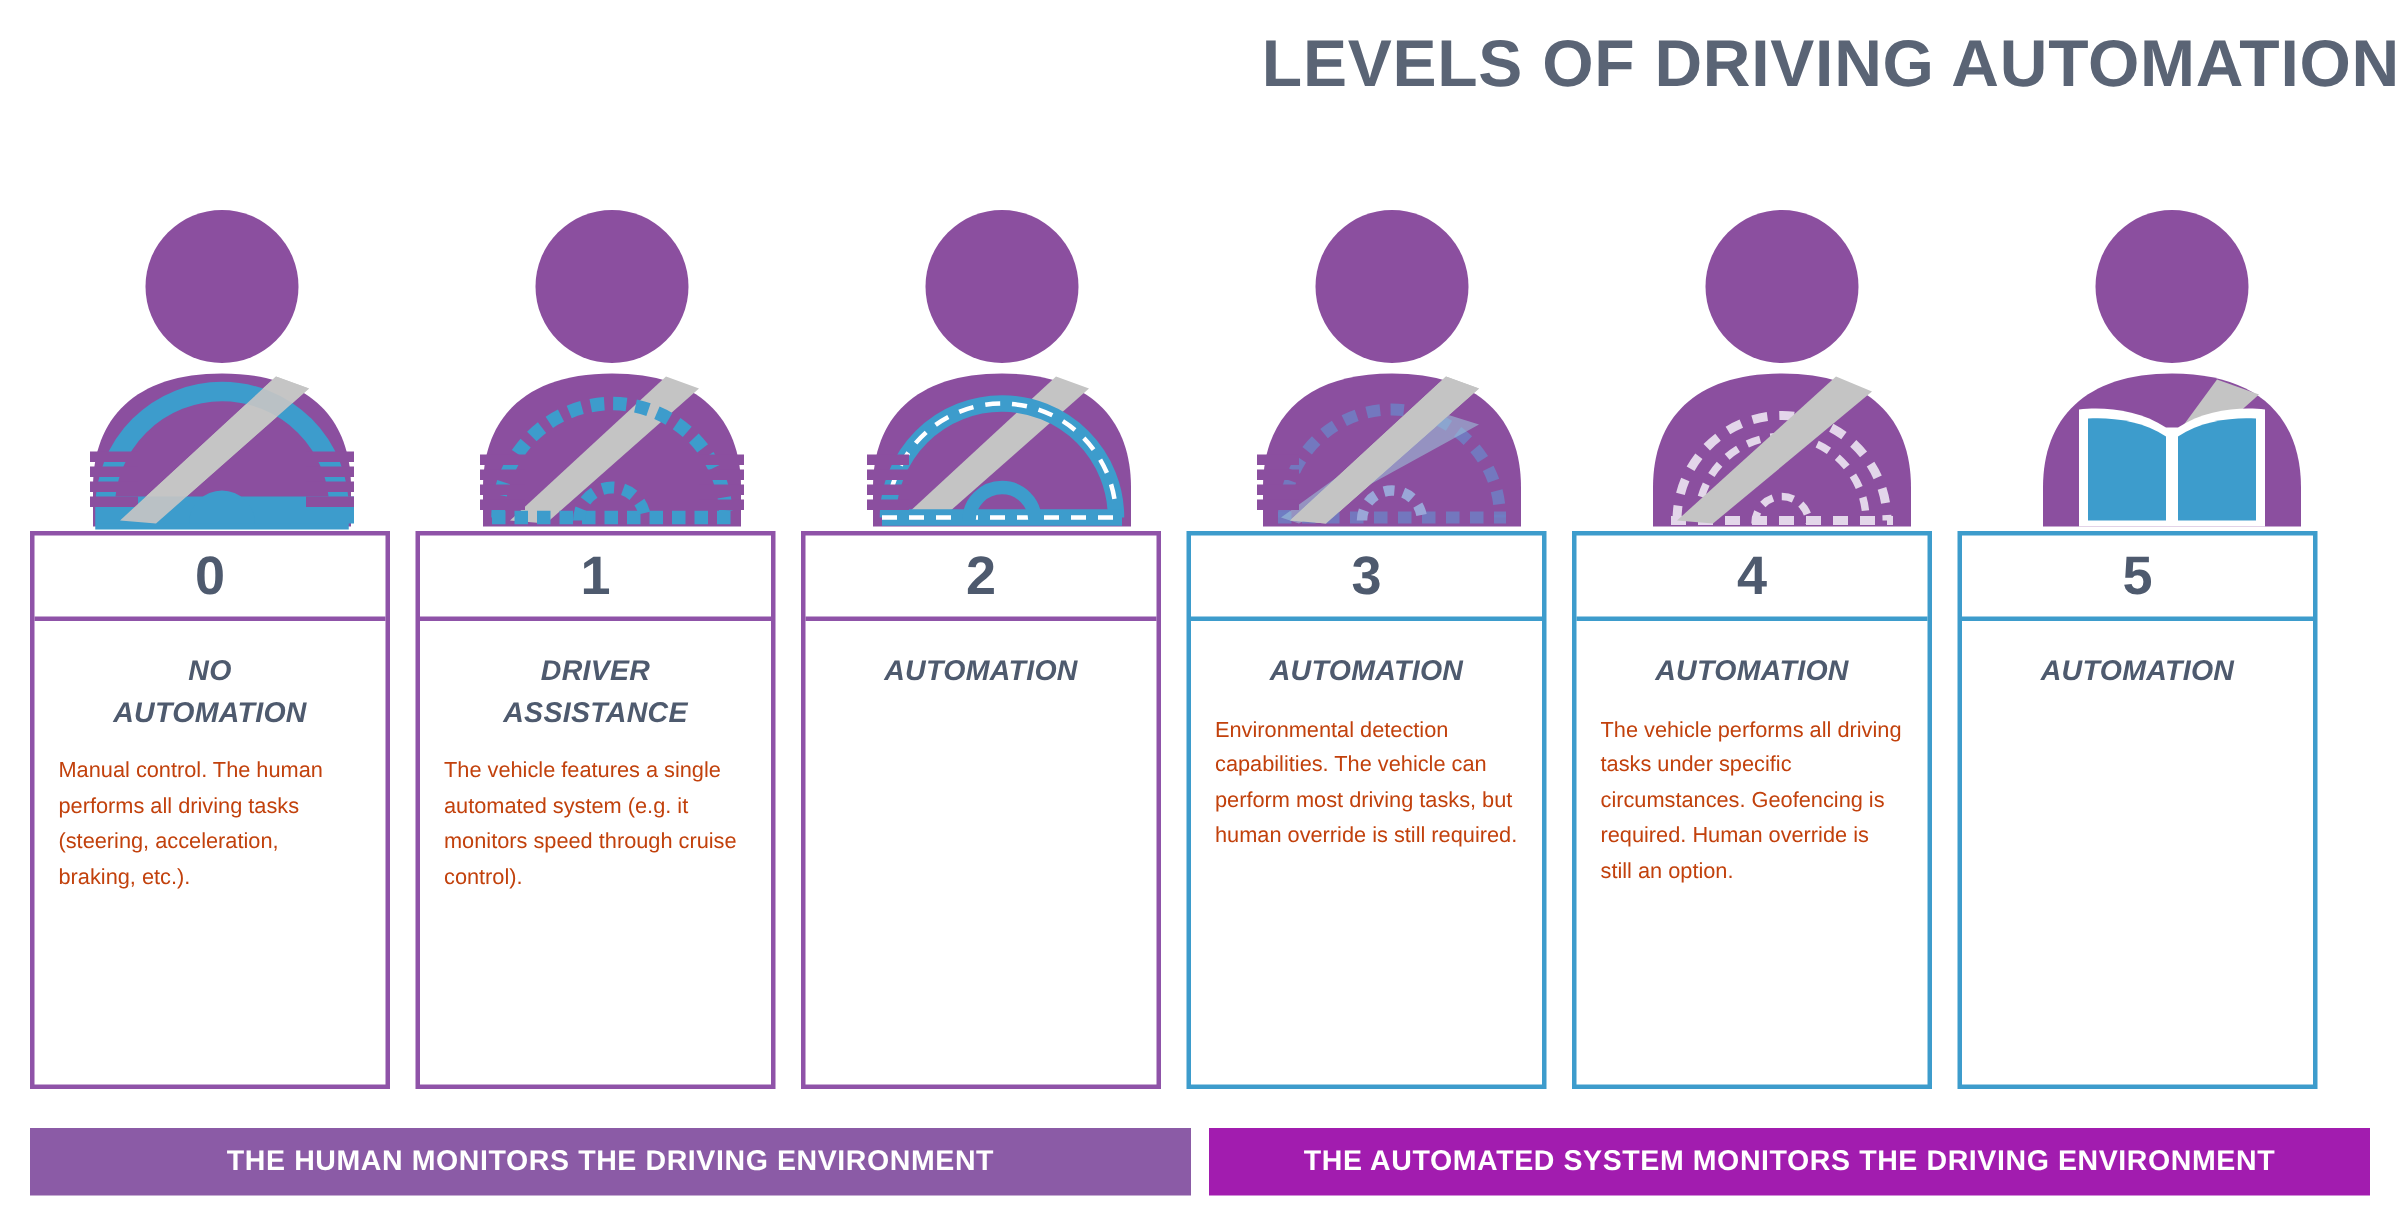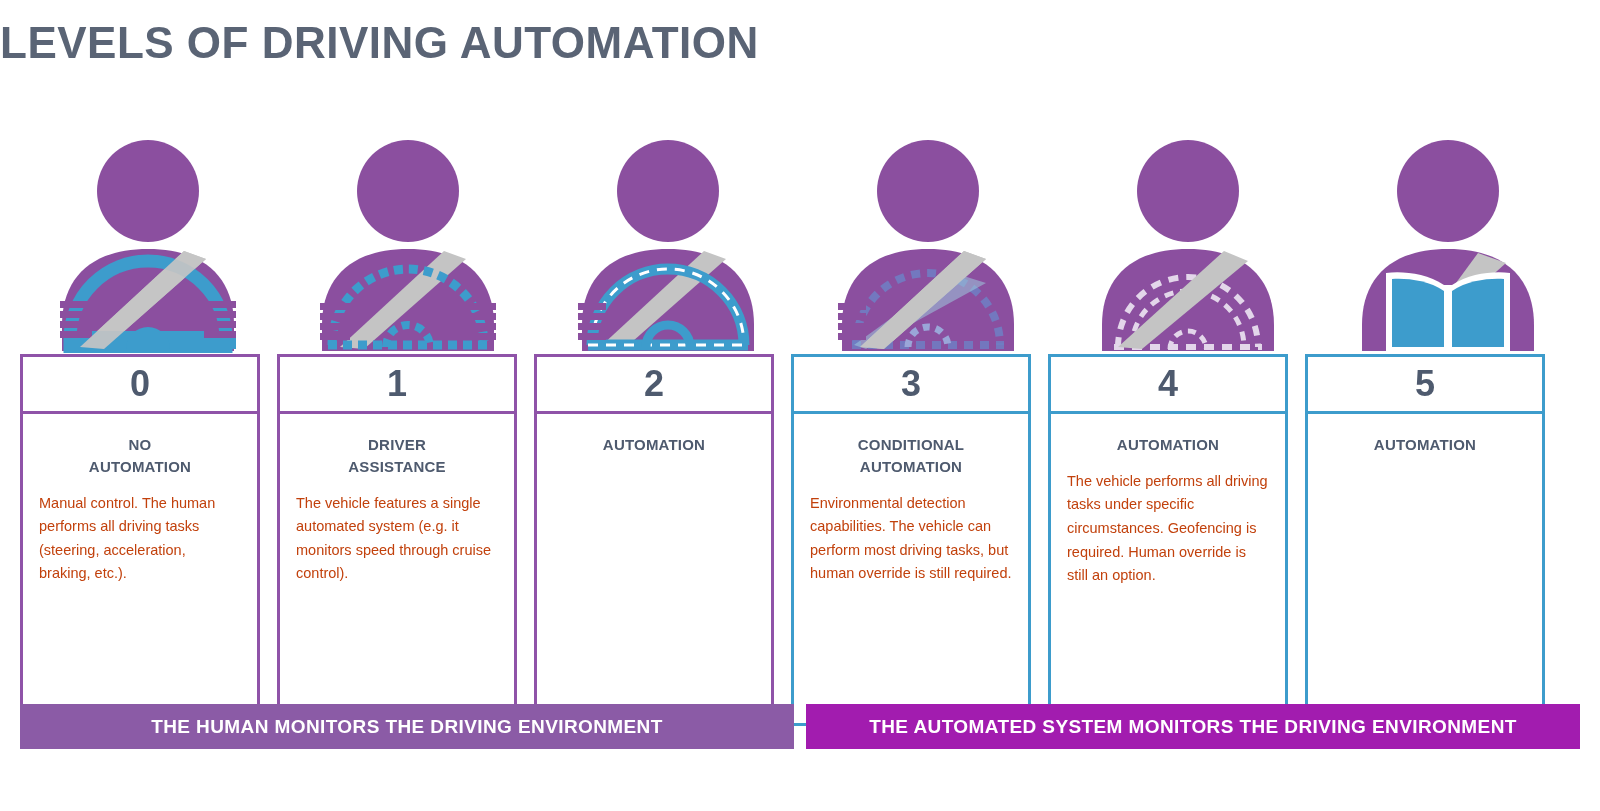--- a/index.html
+++ b/index.html
@@ -17,21 +17,21 @@
     height: 811px;
     background: #ffffff;
   }
 
   
   .title {
     position: absolute;
     top: 18px;
     left: 0;
     width: 1600px;
-    text-align: left;
+    text-align: right;
     font-size: 44px;
     font-weight: bold;
     letter-spacing: 0.5px;
     color: #5a6475;
     font-family: "Liberation Sans", sans-serif;
   }
 
   
   .icon-row {
     position: absolute;
@@ -85,38 +85,39 @@
   .card.blue   .card-num { border-bottom: 3px solid #3d9ccc; }
 
   .card-body {
     flex: 1;
     padding: 20px 16px 10px 16px;
     display: flex;
     flex-direction: column;
   }
   .card-title {
     text-align: center;
-    font-size: 15px;
+    font-size: 19px;
     font-weight: bold;
     color: #4e5a6e;
     line-height: 1.45;
     letter-spacing: 0.2px;
     margin-bottom: 14px;
+    font-style: italic;
   }
   .card-desc {
     font-size: 14.5px;
     line-height: 1.63;
     color: #c2410c;
     text-align: left;
   }
 
   
   .banners {
     position: absolute;
-    top: 704px;
+    top: 752px;
     left: 20px;
     width: 1560px;
     height: 45px;
     display: flex;
   }
   .banner {
     height: 45px;
     display: flex;
     align-items: center;
     justify-content: center;
@@ -281,21 +282,20 @@
         <div class="card-title">
           <div>AUTOMATION</div>
         </div>
       </div>
     </div>
 
     <div class="card blue">
       <div class="card-num">3</div>
       <div class="card-body">
         <div class="card-title">
-          <div>CONDITIONAL</div>
           <div>AUTOMATION</div>
         </div>
         <div class="card-desc">Environmental detection capabilities. The vehicle can perform most driving tasks, but human override is still required.</div>
       </div>
     </div>
 
     <div class="card blue">
       <div class="card-num">4</div>
       <div class="card-body">
         <div class="card-title">

